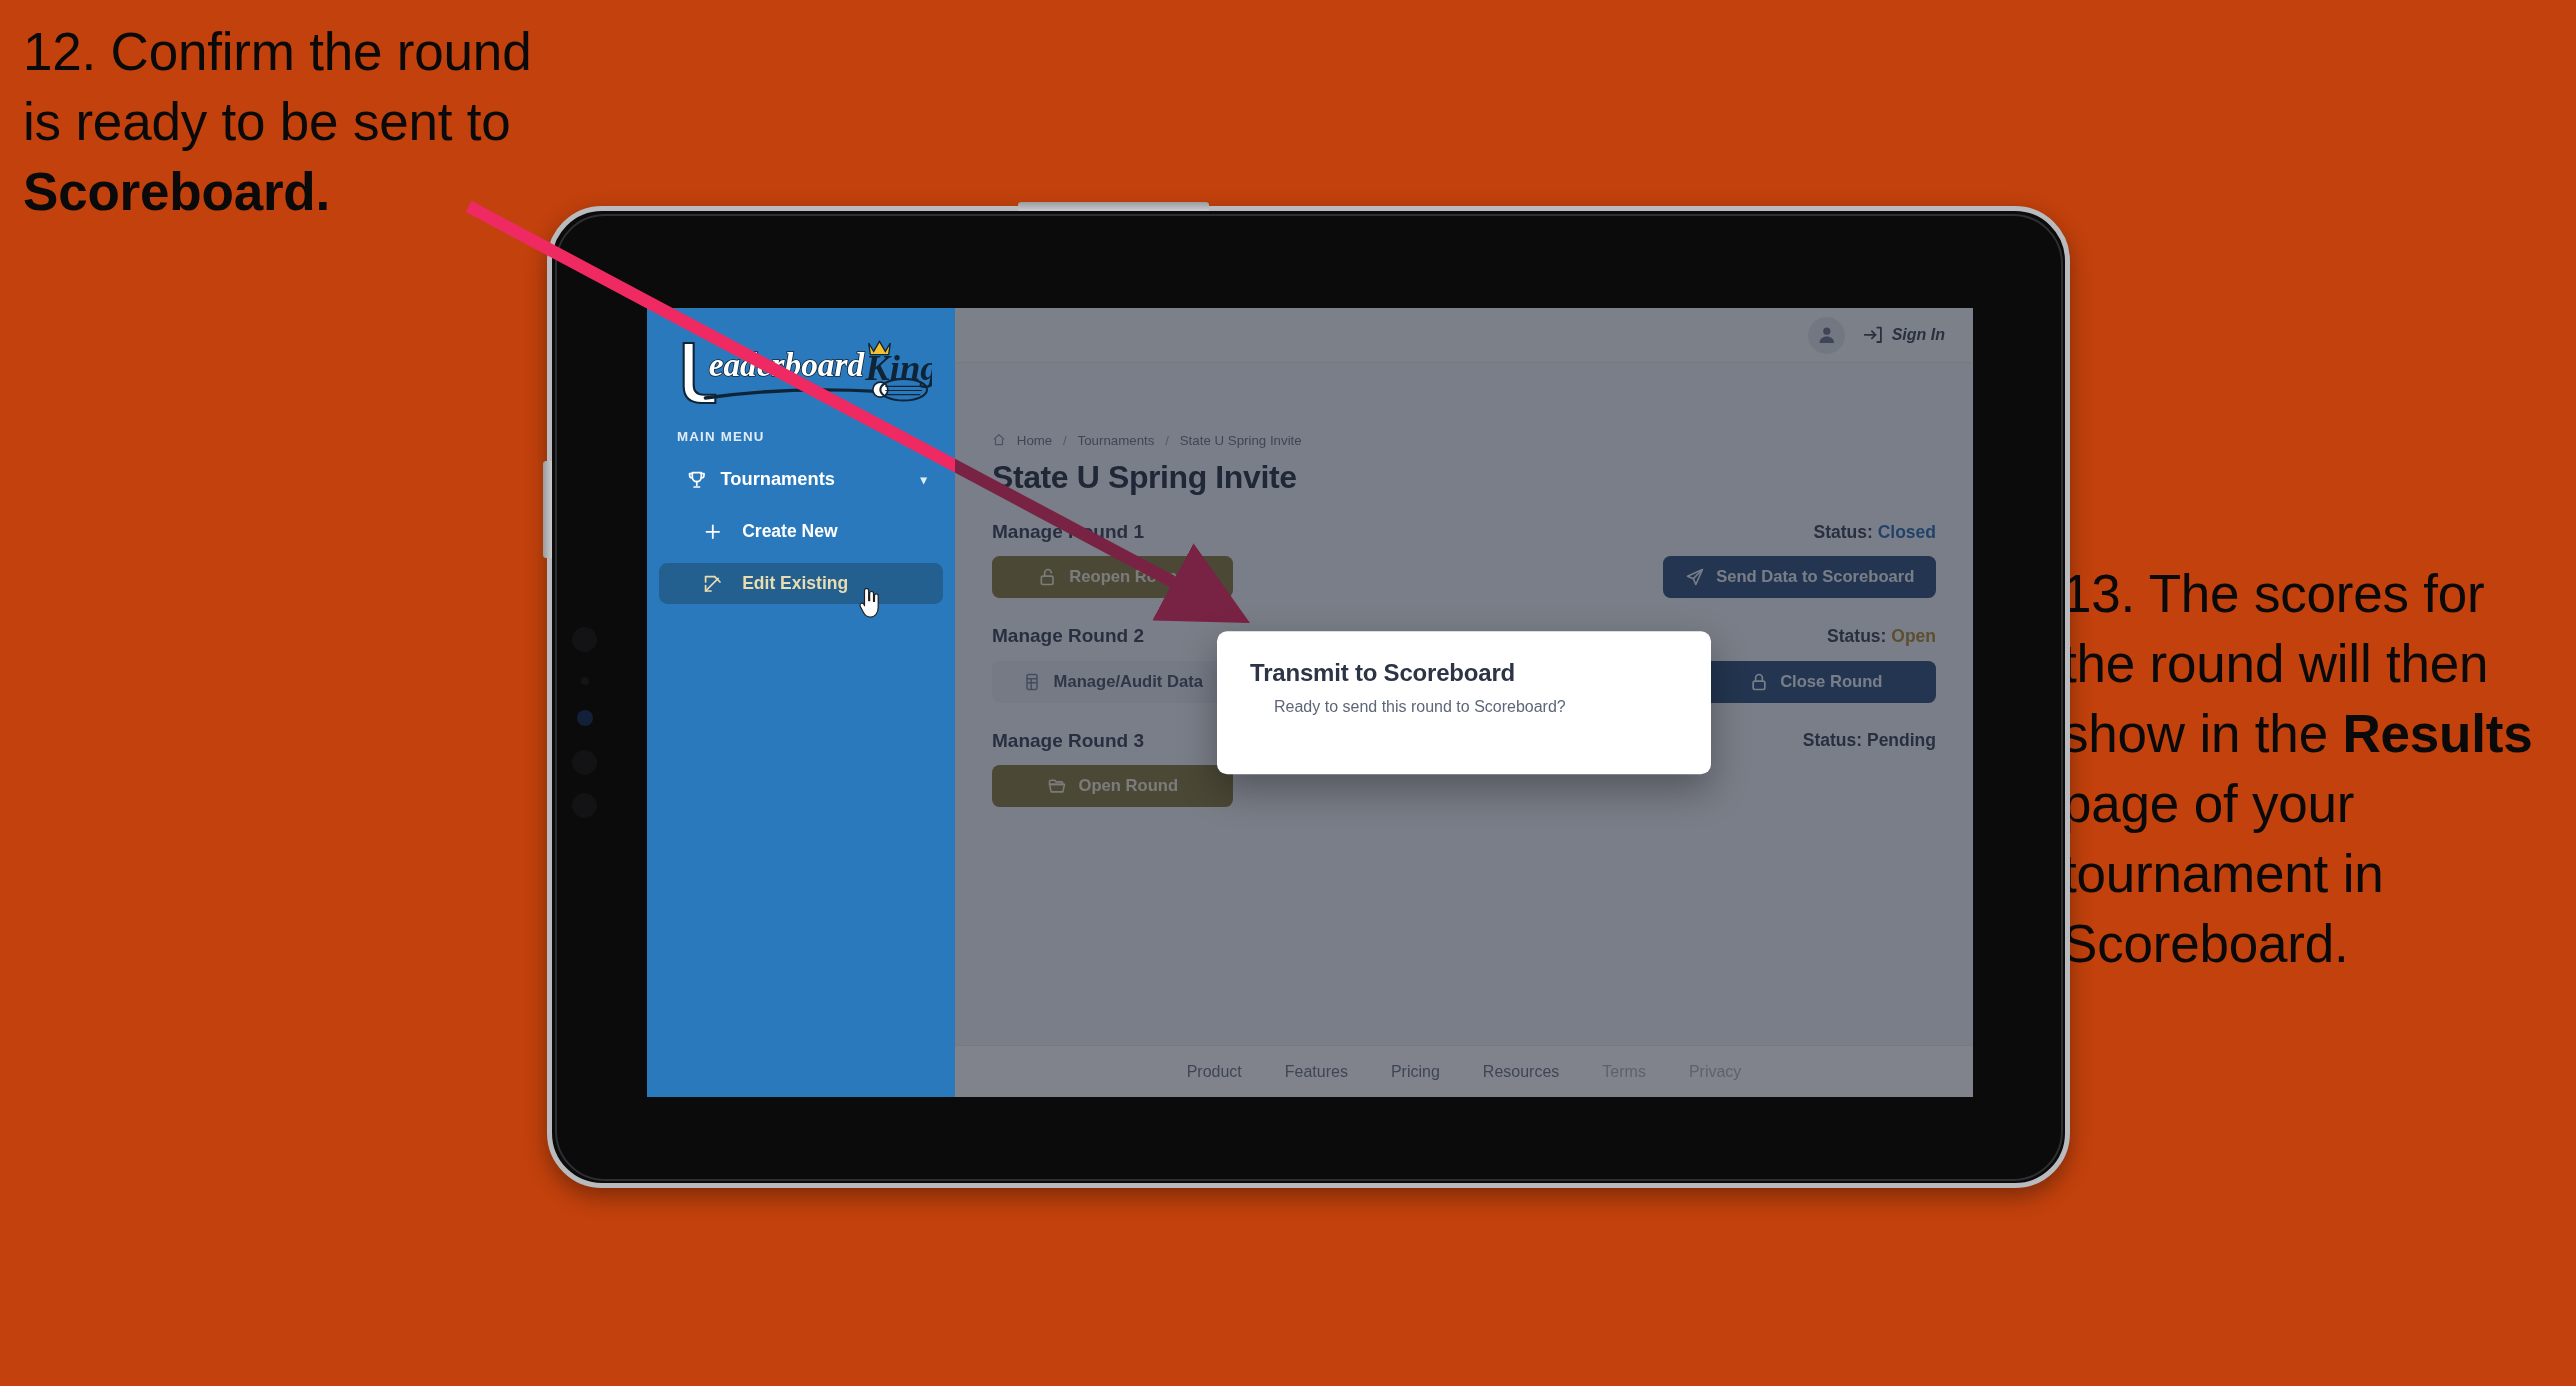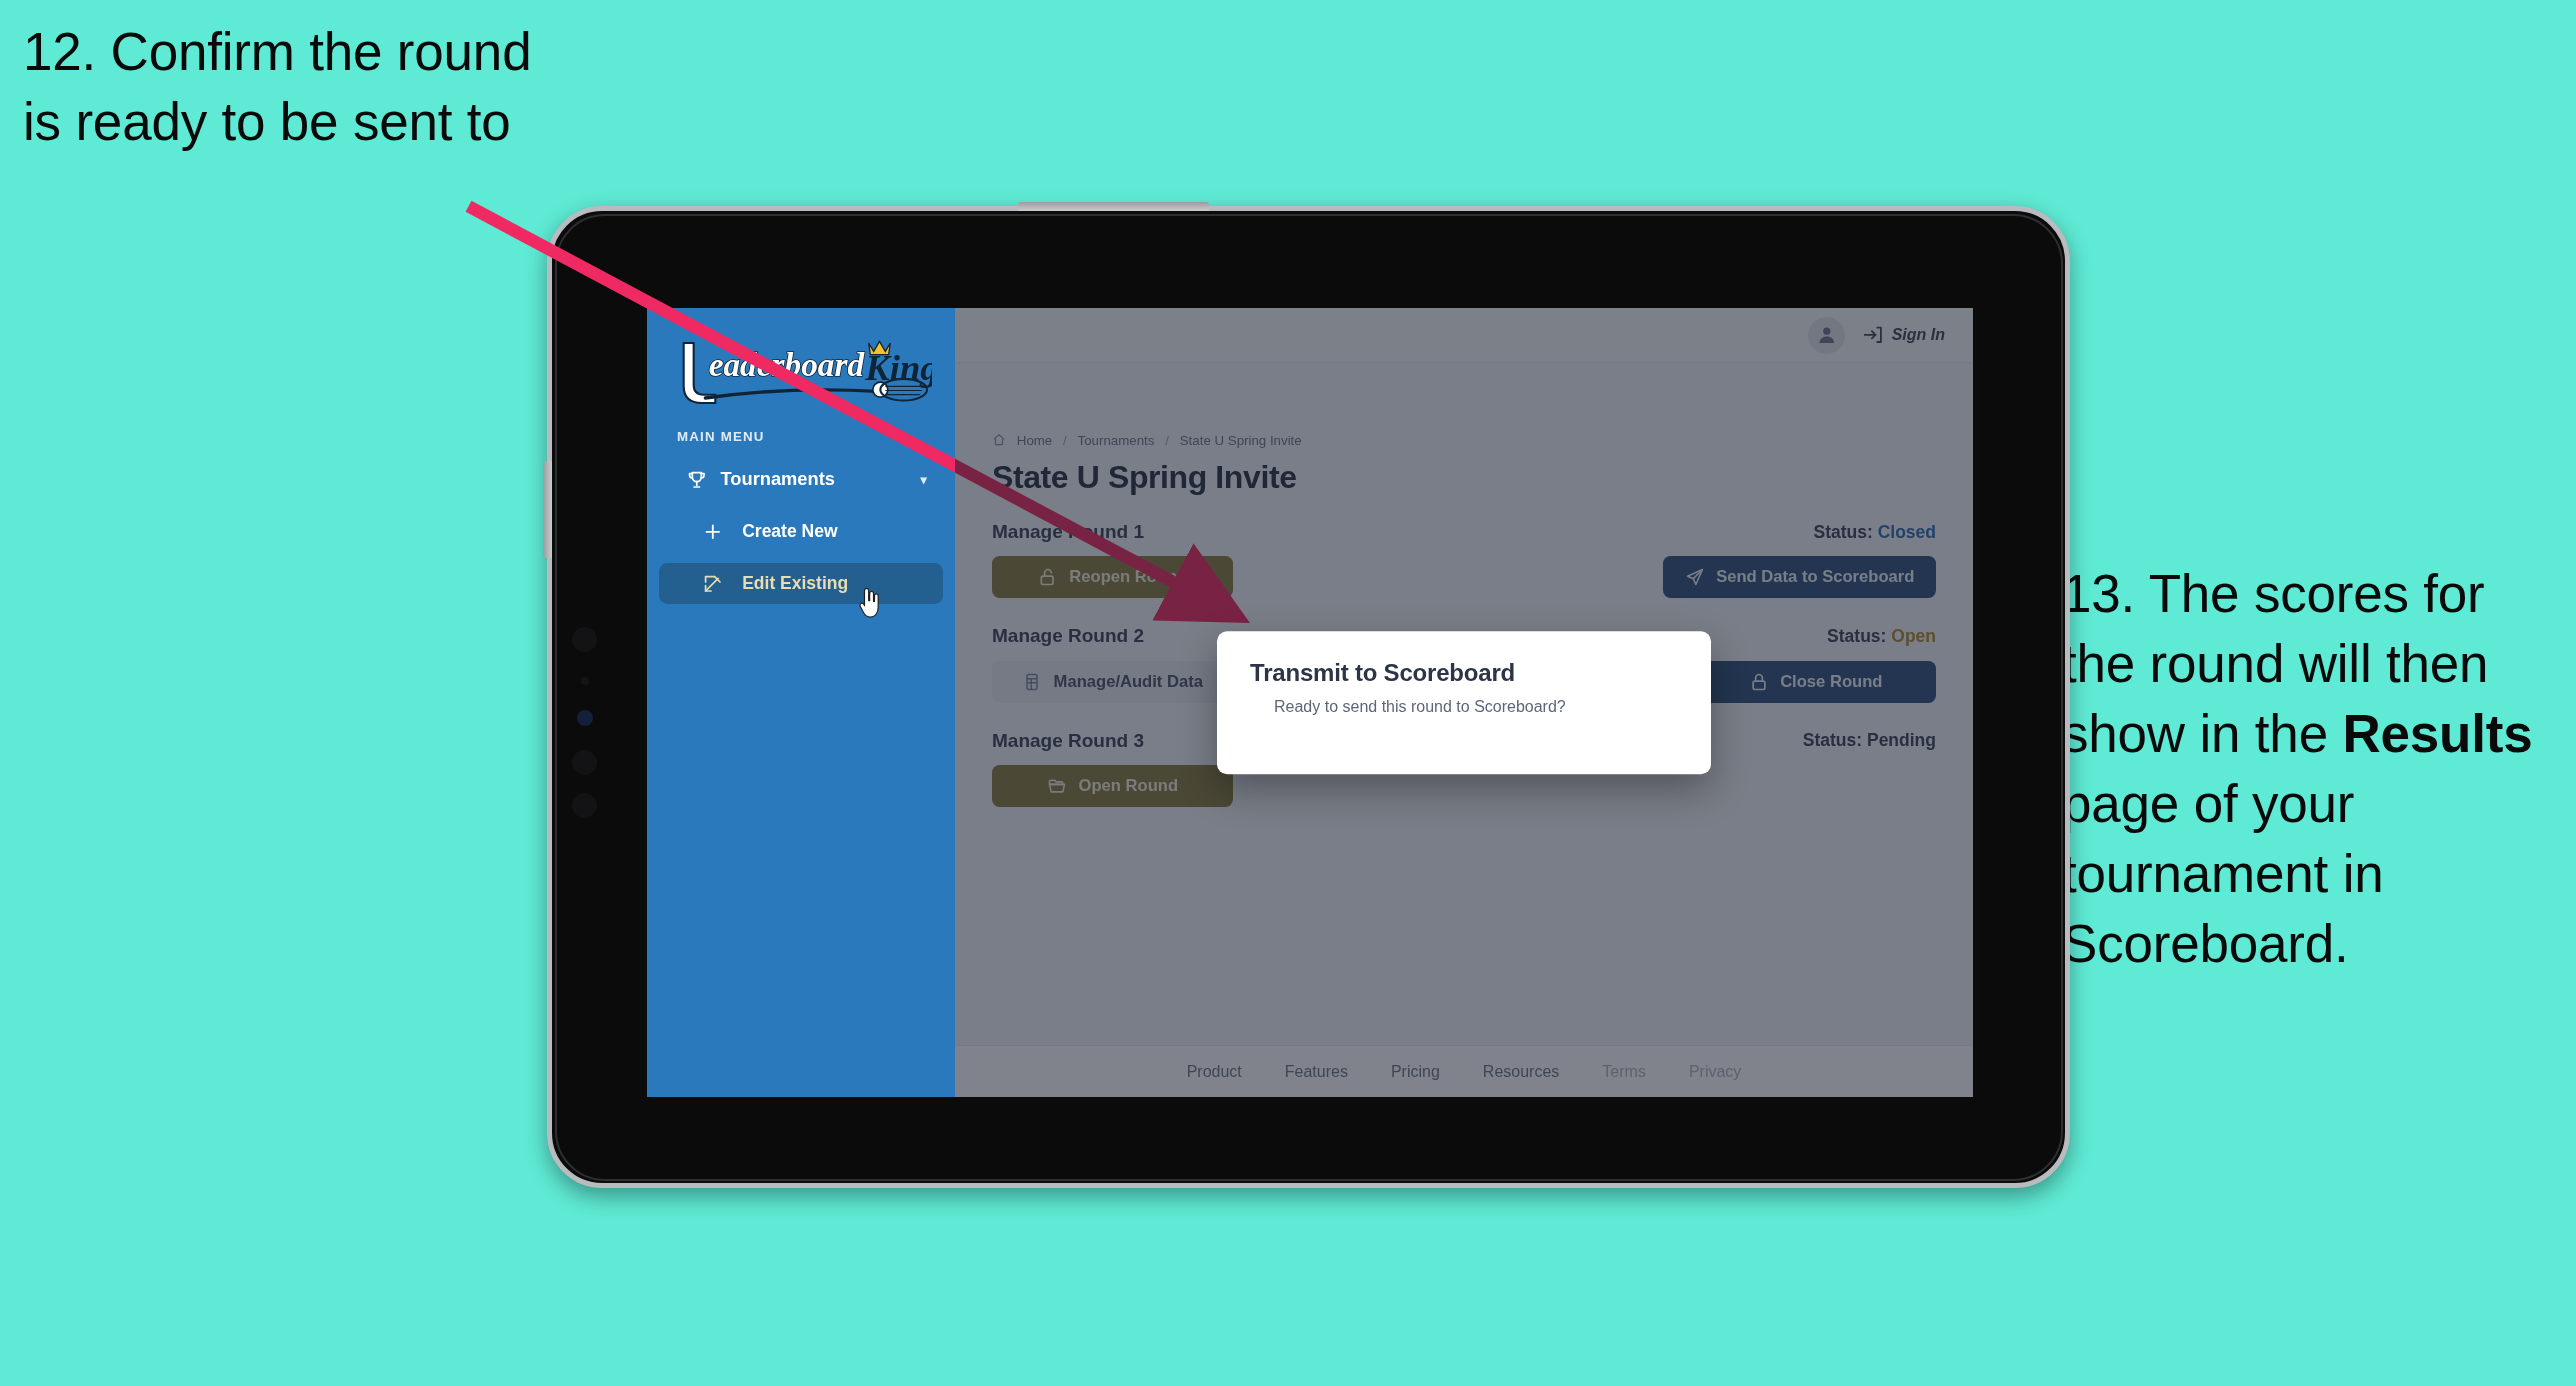--- a/index.html
+++ b/index.html
@@ -2,21 +2,21 @@
 <html style="font-size:13.3px"><head>
 <meta charset="utf-8">
 <style>
   * { box-sizing: border-box; margin: 0; padding: 0; }
   html, body {
     width: 2576px; height: 1386px;
     background: #ffffff;
     font-family: "Liberation Sans", sans-serif;
     overflow: hidden;
   }
-  .stage { position: relative; width: 2576px; height: 1386px; background:#5eead4; }
+  .stage { position: relative; width: 2576px; height: 1386px; background:#c2410c; }
 
   
   .callout {
     position: absolute;
     color: #0a0a0a;
     font-size: 53px;
     line-height: 1.32;
     font-weight: 400;
     letter-spacing: -0.2px;
   }
@@ -170,20 +170,21 @@
   .cursor { position:absolute; z-index:40; }
 </style>
 </head>
 <body>
 
 <div class="stage">
 
   <div class="callout" id="callout-left">
     <div>12. Confirm the round</div>
     <div>is ready to be sent to</div>
+    <div><b>Scoreboard.</b></div>
   </div>
 
   <div class="callout" id="callout-right">
     <span>13. The scores for the round will then show in the </span><b>Results</b><span> page of your tournament in Scoreboard.</span>
   </div>
 
   <div class="tablet">
     <div class="side-btn"></div>
     <div class="top-btn"></div>
     <div class="bezel-dot d1"></div>

